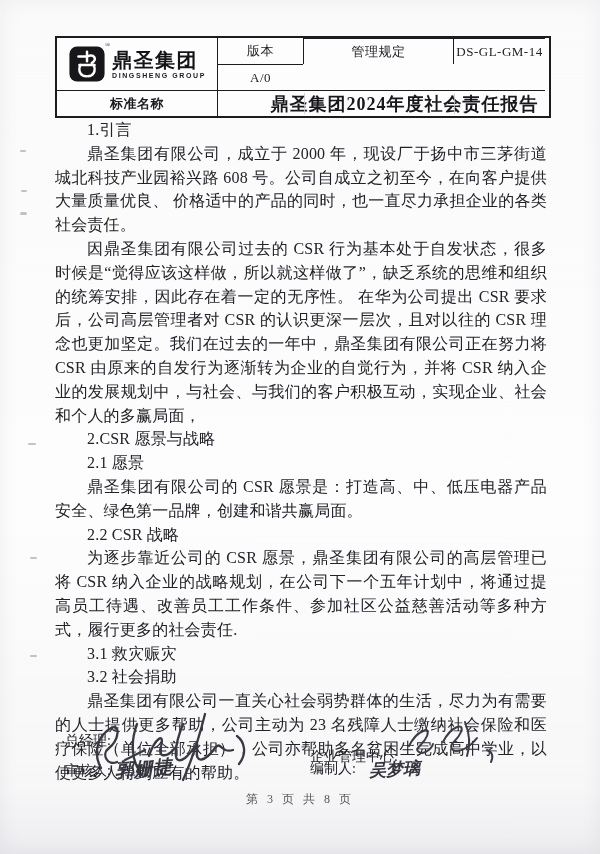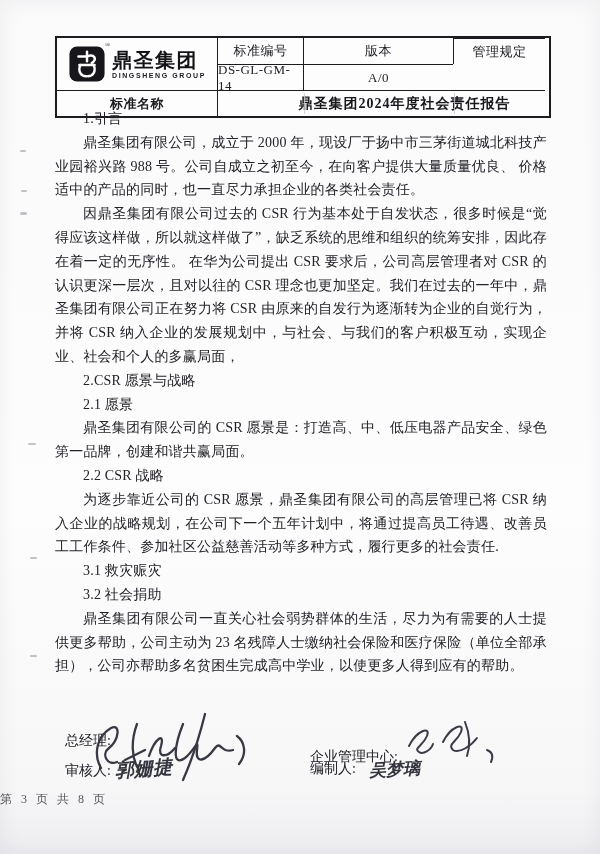--- a/index.html
+++ b/index.html
@@ -26,26 +26,26 @@
   .cell{display:flex;align-items:center;justify-content:center;font-size:13px;letter-spacing:.5px;}
   .bl{border-left:1.5px solid #1b1b20;}
   .bt{border-top:1.5px solid #1b1b20;}
   .logo-cell{grid-row:1/3;grid-column:1;position:relative;display:flex;align-items:center;justify-content:center;gap:6px;}
   .logo-mark{flex:0 0 auto;}
   .reg{position:absolute;left:48px;top:3px;font-size:7px;color:#26262b;}
   .logo-text{display:flex;flex-direction:column;align-items:flex-start;line-height:1;}
   .logo-zh{font-family:"Liberation Sans",sans-serif;font-weight:900;font-size:20px;letter-spacing:1.5px;color:#141418;}
   .logo-en{font-family:"Liberation Sans",sans-serif;font-weight:700;font-size:7px;letter-spacing:1.6px;color:#1a1a1f;margin-top:2px;}
   .name-label{grid-row:3;grid-column:1;font-weight:bold;}
-  .name-value{grid-row:3;grid-column:2/5;position:relative;font-weight:700;font-size:14px;letter-spacing:1px;color:#17171c;padding-left:46px;}
+  .name-value{grid-row:3;grid-column:2/5;position:relative;font-weight:700;font-size:18px;letter-spacing:1px;color:#17171c;padding-left:46px;}
   .ghost-v{position:absolute;top:2px;bottom:2px;width:1px;background:#c9c9cf;opacity:.8;}
   
   .doc{
-    position:absolute;left:55px;top:107px;width:492px;
-    font-size:14px;line-height:23.8px;color:#222228;
+    position:absolute;left:55px;top:118px;width:492px;
+    font-size:16px;line-height:23.8px;color:#222228;
     text-align:justify;letter-spacing:.2px;
   }
   .doc p{margin:0;text-indent:2em;}
   
   .sig-area{position:absolute;left:55px;top:714px;width:492px;height:80px;font-size:14px;color:#222228;}
   .sig-label{position:absolute;white-space:nowrap;}
   .lbl-gm{left:10px;top:18px;}
   .lbl-mc{left:255px;top:27px;margin-top:7px;}
   .lbl-rev{left:10px;top:48px;}
   .lbl-comp{left:255px;top:46px;}
@@ -53,21 +53,21 @@
     position:absolute;color:#34353e;white-space:nowrap;
     font-style:italic;font-weight:600;
   }
   .hw-rev{left:60px;top:42px;font-size:19px;transform:rotate(-4deg);}
   .hw-comp{left:314px;top:44px;font-size:17px;transform:rotate(-3deg);}
   .sig-svg{position:absolute;}
   .svg-gm{left:32px;top:-4px;}
   .svg-mc{left:348px;top:2px;}
   
   .footer{
-    position:absolute;left:0;right:0;top:791px;
+    position:absolute;left:0;right:0;top:791px;text-align:center;
     font-size:12px;letter-spacing:3px;color:#55555c;
   }
   
   .artifact{position:absolute;background:#92929a;border-radius:2px;opacity:.55;}
   .a1{left:20px;top:150px;width:6px;height:2px;}
   .a2{left:21px;top:190px;width:6px;height:2px;}
   .a3{left:20px;top:212px;width:7px;height:3px;}
   .a4{left:28px;top:443px;width:8px;height:2px;}
   .a5{left:30px;top:557px;width:7px;height:2px;}
   .a6{left:30px;top:655px;width:7px;height:2px;}
@@ -96,36 +96,35 @@
           <path d="M13 21 c-3 7 1 12 6 12"></path>
           <path d="M27 21 c3 7 -1 12 -6 12"></path>
         </g>
       </svg>
       <span class="reg">®</span>
       <span class="logo-text">
         <span class="logo-zh">鼎圣集团</span>
         <span class="logo-en">DINGSHENG GROUP</span>
       </span>
     </div>
-    <div class="cell bl">标准编号</div>
     <div class="cell bl">版本</div>
     <div class="cell bl bt">管理规定</div>
     <div class="cell bl bt">DS-GL-GM-14</div>
     <div class="cell bl bt">A/0</div>
     <div class="cell bt name-label">标准名称</div>
     <div class="cell bl bt name-value">
       <div class="ghost-v" style="left:86px;"></div>
       <div class="ghost-v" style="left:236px;"></div>
       <span>鼎圣集团2024年度社会责任报告</span>
     </div>
   </div>
 
   <div class="doc">
     <p>1.引言</p>
-    <p>鼎圣集团有限公司，成立于 2000 年，现设厂于扬中市三茅街道城北科技产业园裕兴路 988 号。公司自成立之初至今，在向客户提供大量质量优良、 价格适中的产品的同时，也一直尽力承担企业的各类社会责任。</p>
+    <p>鼎圣集团有限公司，成立于 2000 年，现设厂于扬中市三茅街道城北科技产业园裕兴路 608 号。公司自成立之初至今，在向客户提供大量质量优良、 价格适中的产品的同时，也一直尽力承担企业的各类社会责任。</p>
     <p>因鼎圣集团有限公司过去的 CSR 行为基本处于自发状态，很多时候是“觉得应该这样做，所以就这样做了”，缺乏系统的思维和组织的统筹安排，因此存在着一定的无序性。 在华为公司提出 CSR 要求后，公司高层管理者对 CSR 的认识更深一层次，且对以往的 CSR 理念也更加坚定。我们在过去的一年中，鼎圣集团有限公司正在努力将 CSR 由原来的自发行为逐渐转为企业的自觉行为，并将 CSR 纳入企业的发展规划中，与社会、与我们的客户积极互动，实现企业、社会和个人的多赢局面，</p>
     <p>2.CSR 愿景与战略</p>
     <p>2.1 愿景</p>
     <p>鼎圣集团有限公司的 CSR 愿景是：打造高、中、低压电器产品安全、绿色第一品牌，创建和谐共赢局面。</p>
     <p>2.2 CSR 战略</p>
     <p>为逐步靠近公司的 CSR 愿景，鼎圣集团有限公司的高层管理已将 CSR 纳入企业的战略规划，在公司下一个五年计划中，将通过提高员工待遇、改善员工工作条件、参加社区公益慈善活动等多种方式，履行更多的社会责任.</p>
     <p>3.1 救灾赈灾</p>
     <p>3.2 社会捐助</p>
     <p>鼎圣集团有限公司一直关心社会弱势群体的生活，尽力为有需要的人士提供更多帮助，公司主动为 23 名残障人士缴纳社会保险和医疗保险（单位全部承担），公司亦帮助多名贫困生完成高中学业，以使更多人得到应有的帮助。</p>
   </div>

